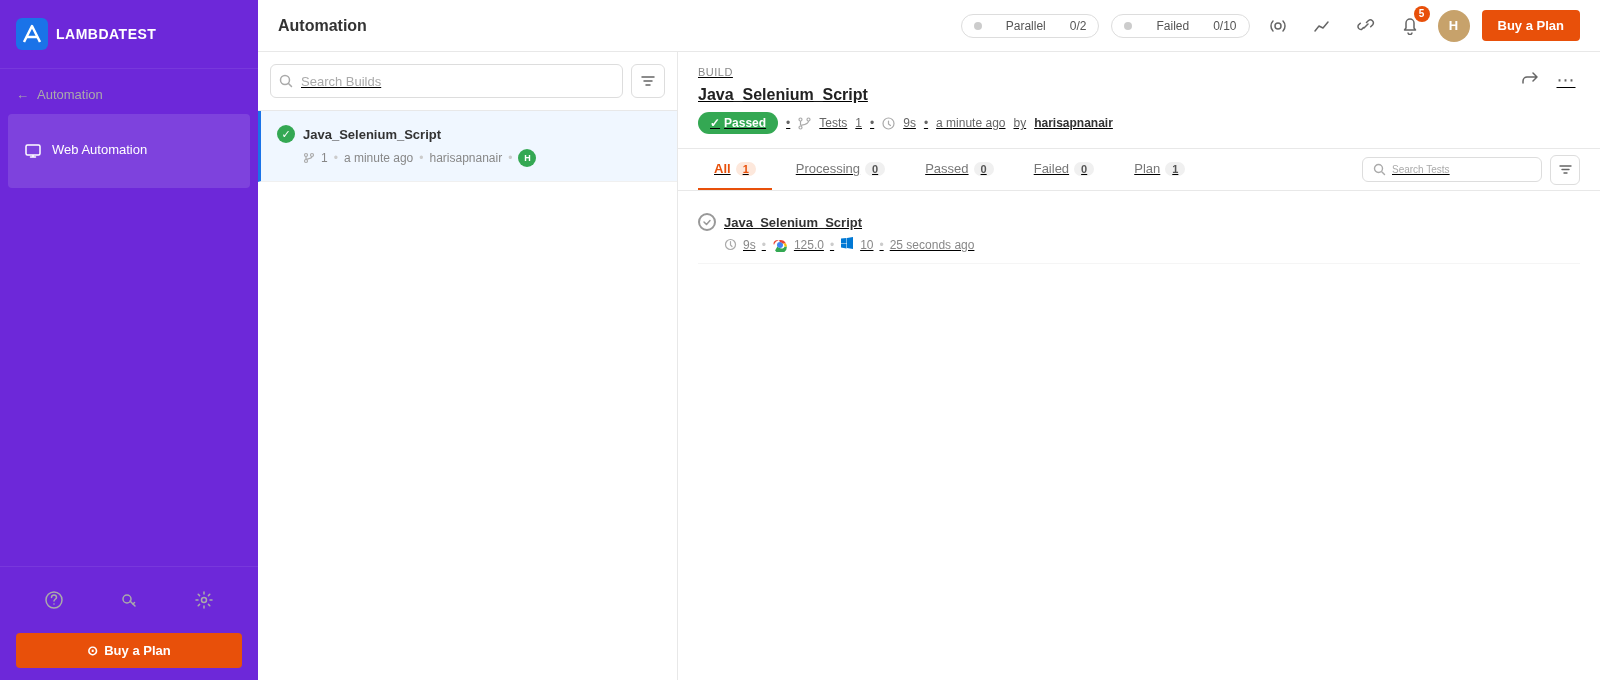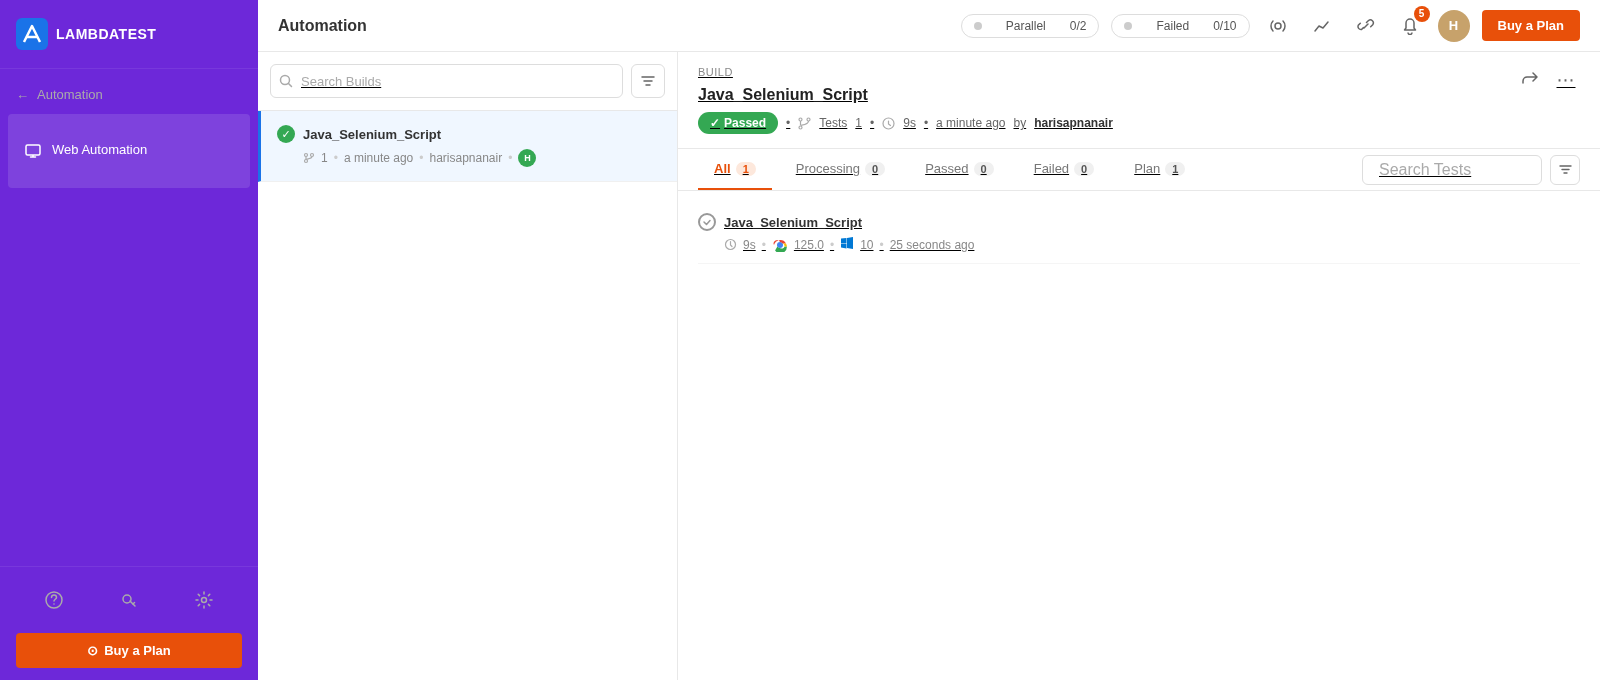--- a/index.html
+++ b/index.html
@@ -426,21 +426,21 @@
       gap: 6px;
       border: 1px solid #ddd;
       border-radius: 6px;
       padding: 5px 10px;
       background: #fff;
       width: 180px;
     }
     .tests-search-input {
       border: none;
       outline: none;
-      font-size: 16px;
+      font-size: 10px;
       color: #333;
       flex: 1;
       background: transparent;
     }
     .tests-search-input::placeholder { color: #aaa; }
 
     
     .tests-list {
       flex: 1;
       overflow-y: auto;

